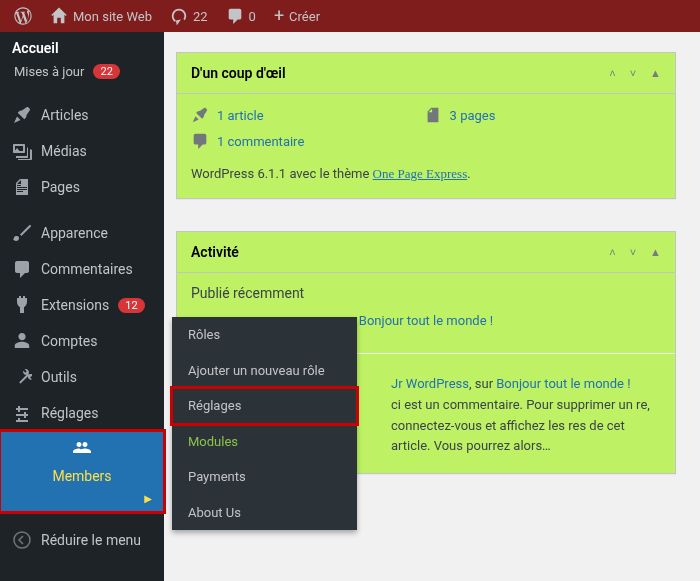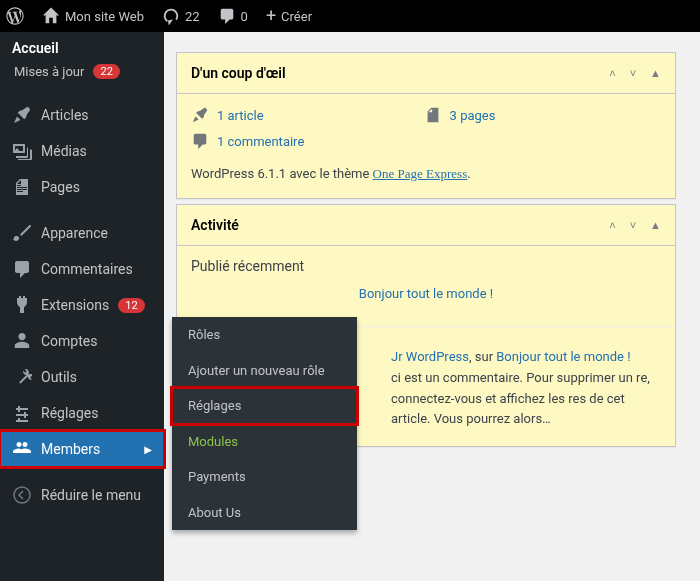--- a/index.html
+++ b/index.html
@@ -1,45 +1,45 @@
 <!DOCTYPE html>
 <html><head>
 <meta charset="utf-8">
 <style>
   * { margin: 0; padding: 0; box-sizing: border-box; font-family: -apple-system, BlinkMacSystemFont, "Segoe UI", Roboto, sans-serif; }
   body { background: #f1f1f1; width: 700px; height: 581px; overflow: hidden; position: relative; }
 
-  .adminbar { background: #000000; height: 32px; display: flex; align-items: center; padding: 0 0; color: #c3c4c7; font-size: 13px; gap: 6px; }
+  .adminbar { background: #7f1d1d; height: 32px; display: flex; align-items: center; padding: 0 8px; color: #c3c4c7; font-size: 13px; gap: 6px; }
   .adminbar .item { display: flex; align-items: center; gap: 5px; padding: 0 6px; cursor: pointer; }
   .adminbar svg { width: 18px; height: 18px; fill: #c3c4c7; }
   .adminbar .plus { font-size: 18px; line-height: 1; }
 
   .wrap { display: flex; height: calc(100% - 32px); }
 
   .sidebar { width: 164px; background: #1d2327; color: #c3c4c7; font-size: 14px; flex-shrink: 0; }
   .menu-item { display: flex; align-items: center; gap: 9px; padding: 8px 12px; cursor: pointer; }
   .menu-item svg { width: 20px; height: 20px; fill: #9ca2a7; flex-shrink: 0; }
   .menu-item.collapse svg { fill: #72777c; }
   .menu-item.group-top { margin-top: 10px; }
   .home-head { padding: 8px 12px 4px 12px; color: #fff; font-weight: 600; }
   .menu-item.subhead { padding: 4px 12px 8px 14px; font-size: 13px; cursor: pointer; }
-  .menu-item.current { background: #2271b1; color: #ffffff; }
+  .menu-item.current { background: #2271b1; color: #fde047; flex-direction: column; }
   .menu-item.current svg { fill: #fff; }
   .badge { background: #d63638; color: #fff; border-radius: 10px; font-size: 11px; padding: 1px 7px; }
   .menu-item .arrow { margin-left: auto; font-size: 10px; }
   .highlight-red { outline: 3px solid #cc0000; outline-offset: -1px; }
 
   .submenu { position: absolute; left: 172px; top: 317px; width: 185px; background: #2c3338; color: #c3c4c7; font-size: 13px; box-shadow: 0 3px 5px rgba(0,0,0,.3); }
   .submenu .sub-item { padding: 9px 16px; cursor: pointer; line-height: 1.35; }
   .submenu .sub-item.highlight-red { padding: 9px 16px; }
   .submenu .sub-item.modules { color: #8bc34a; }
 
   .content { flex: 1; padding: 20px 24px 0 12px; overflow: hidden; }
 
-  .postbox { background: #fef9c3; border: 1px solid #c3c4c7; box-shadow: 0 1px 1px rgba(0,0,0,.04); margin-bottom: 5px; }
+  .postbox { background: #bef264; border: 1px solid #c3c4c7; box-shadow: 0 1px 1px rgba(0,0,0,.04); margin-bottom: 32px; }
   .postbox-header { border-bottom: 1px solid #c3c4c7; padding: 12px 14px; display: flex; align-items: center; }
   .postbox-header h2 { font-size: 14px; font-weight: 600; }
   .postbox-header .controls { margin-left: auto; display: flex; gap: 14px; font-size: 11px; color: #787c82; }
   .postbox-header .controls span { cursor: pointer; }
   .postbox-body { padding: 12px 14px 16px 14px; font-size: 13px; color: #3c434a; }
   .glance-row { display: flex; flex-wrap: wrap; gap: 8px 40px; margin-bottom: 8px; }
   .glance-item { display: flex; align-items: center; gap: 8px; }
   .glance-item a { color: #2271b1; text-decoration: none; }
   .glance-item svg { width: 18px; height: 18px; fill: #72777c; }
   .versionline { margin-top: 16px; }

